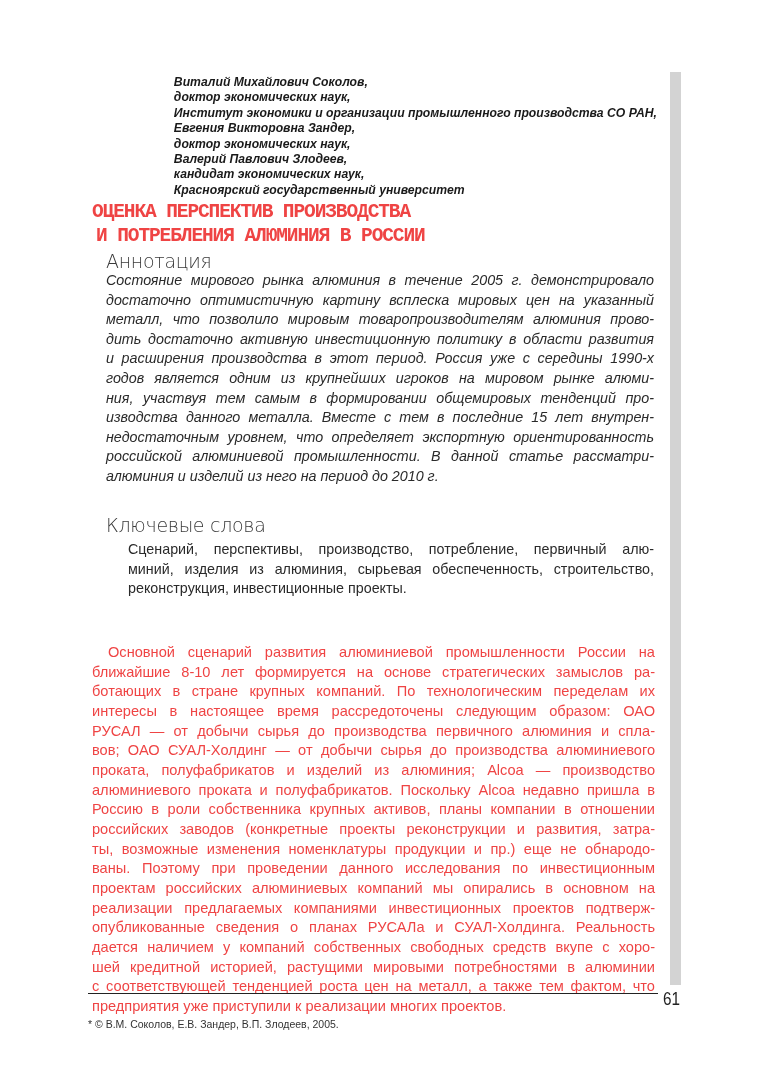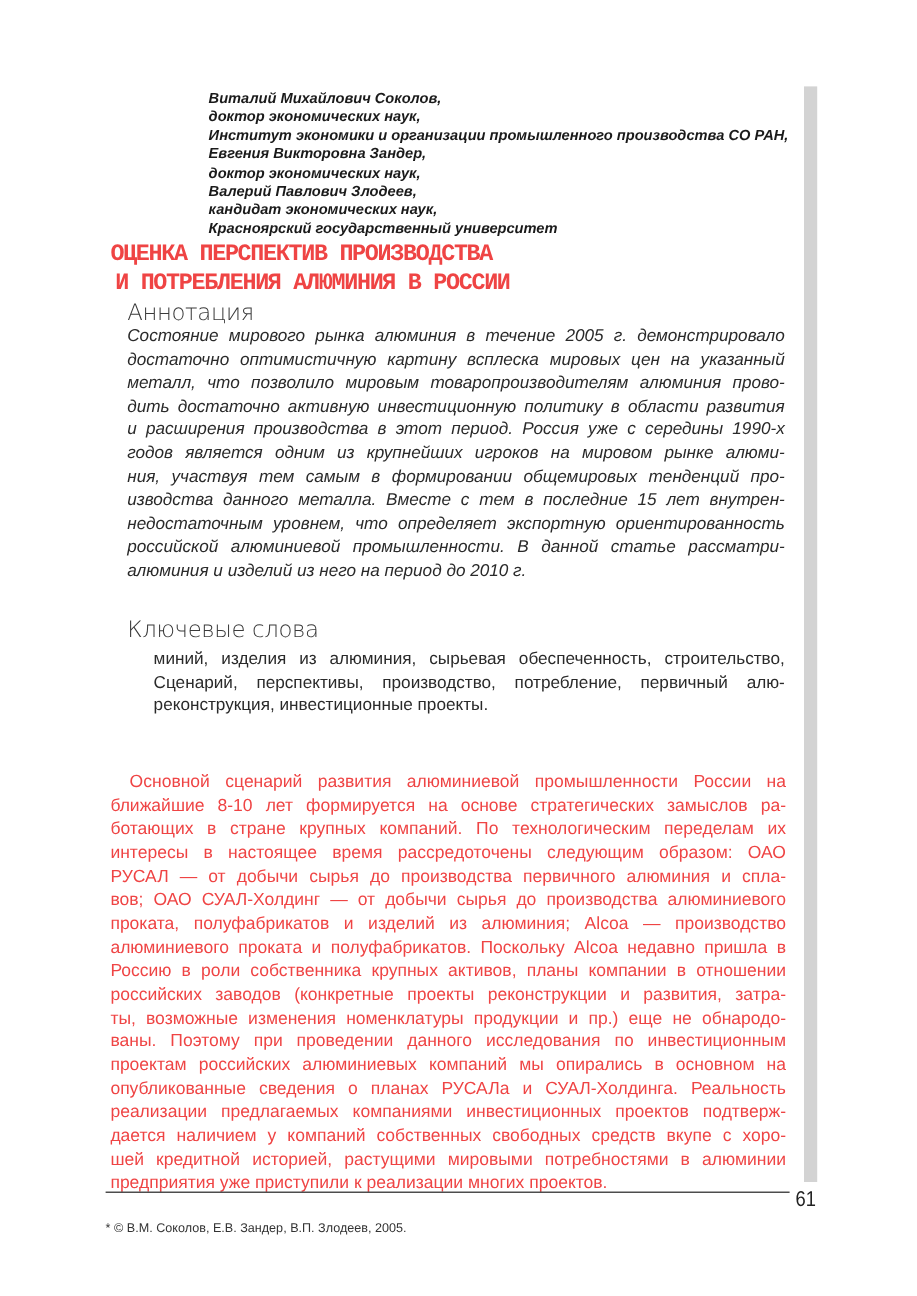--- a/index.html
+++ b/index.html
@@ -87,41 +87,42 @@
   <div>ния, участвуя тем самым в формировании общемировых тенденций про-</div>
   <div>изводства данного металла. Вместе с тем  в последние 15 лет внутрен-</div>
   <div>недостаточным уровнем, что определяет экспортную ориентированность</div>
   <div>российской алюминиевой промышленности. В данной статье рассматри-</div>
   <div class="last">алюминия и изделий из него  на период до 2010 г.</div>
 </div>
 
 <div class="section-label" style="top:514px;">Ключевые слова</div>
 
 <div class="keywords">
+  <div>Сценарий, перспективы, производство, потребление, первичный алю-</div>
   <div>миний, изделия из алюминия, сырьевая обеспеченность, строительство,</div>
-  <div>Сценарий, перспективы, производство, потребление, первичный алю-</div>
   <div class="last">реконструкция, инвестиционные проекты.</div>
 </div>
 
 <div class="body-text">
   <div class="first">Основной сценарий развития алюминиевой промышленности России на</div>
   <div>ближайшие 8-10 лет формируется на основе стратегических замыслов ра-</div>
   <div>ботающих в стране крупных компаний. По технологическим переделам их</div>
   <div>интересы в настоящее время рассредоточены следующим образом: ОАО</div>
   <div>РУСАЛ — от добычи сырья до производства первичного алюминия и спла-</div>
   <div>вов; ОАО СУАЛ-Холдинг — от добычи сырья до производства алюминиевого</div>
   <div>проката, полуфабрикатов и изделий из алюминия; Alcoa — производство</div>
   <div>алюминиевого проката и полуфабрикатов. Поскольку Alcoa недавно пришла в</div>
   <div>Россию в роли собственника крупных активов, планы компании в отношении</div>
   <div>российских заводов (конкретные проекты реконструкции и развития, затра-</div>
   <div>ты, возможные изменения номенклатуры продукции и пр.) еще не обнародо-</div>
   <div>ваны. Поэтому при проведении данного исследования по инвестиционным</div>
   <div>проектам российских алюминиевых компаний мы опирались в основном на</div>
+  <div>реализации предлагаемых компаниями инвестиционных проектов подтверж-</div>
   <div>опубликованные сведения о планах РУСАЛа и СУАЛ-Холдинга. Реальность</div>
-  <div>реализации предлагаемых компаниями инвестиционных проектов подтверж-</div>
   <div>дается наличием у компаний собственных свободных средств вкупе с хоро-</div>
   <div>шей кредитной историей, растущими мировыми потребностями в алюминии</div>
+  <div>с соответствующей тенденцией роста цен на металл, а также тем фактом, что</div>
   <div class="last">предприятия уже   приступили к реализации многих проектов.</div>
 </div>
 
 <div class="footnote-rule"></div>
 <div class="footnote">* © В.М. Соколов, Е.В. Зандер, В.П. Злодеев, 2005.</div>
 <div class="page-number">61</div>
 
 </body></html>

